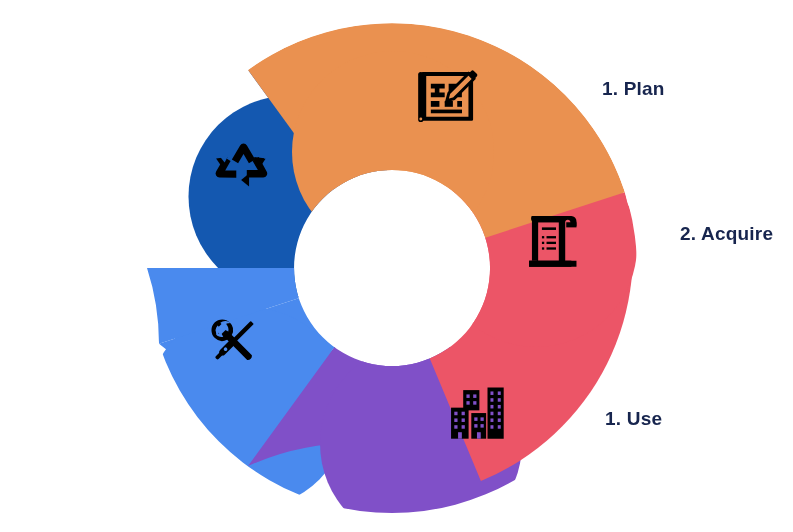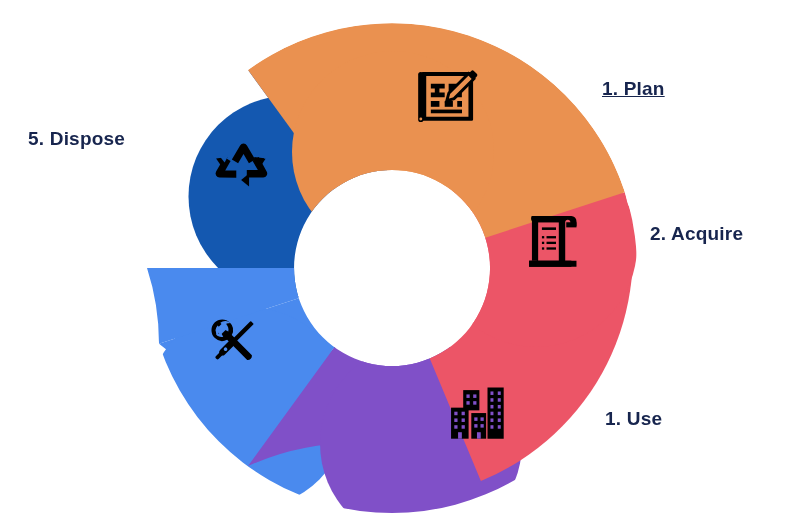--- a/index.html
+++ b/index.html
@@ -28,22 +28,22 @@
   }
   .stage-label {
     position: absolute;
     font-family: "Liberation Sans", sans-serif;
     font-weight: bold;
     font-size: 19px;
     letter-spacing: 0.2px;
     color: #17254e;
     white-space: nowrap;
   }
-  .lbl-plan     { left: 602px; top: 78px; text-decoration: underline;  }
-  .lbl-acquire  { left: 650px; top: 223px; }
+  .lbl-plan     { left: 602px; top: 78px;  }
+  .lbl-acquire  { left: 680px; top: 223px; }
   .lbl-use      { left: 605px; top: 408px; }
   .lbl-maintain { left: 18px;  top: 313px; }
   .lbl-dispose  { left: 28px;  top: 128px; }
 </style>
 </head>
 <body>
 
 <div id="canvas">
 
   <svg id="wheel" viewBox="0 0 793 532">
@@ -185,15 +185,14 @@
 
       <path d="M60 264 a28 28 0 0 1 -24 -42 l58 -100 l44 26 l-38 66 h78 v52 z"></path>
       <path d="M116 120 l-80 10 l42 62 z"></path>
       <path d="M64 118 l58 -8 l-26 48 z" fill="#1458B0"></path>
     </g>
   </svg>
 
   <div class="stage-label lbl-plan">1. Plan</div>
   <div class="stage-label lbl-acquire">2. Acquire</div>
   <div class="stage-label lbl-use">1. Use</div>
-  <div class="stage-label lbl-dispose">5. Dispose</div>
 
 </div>
 
 </body></html>

